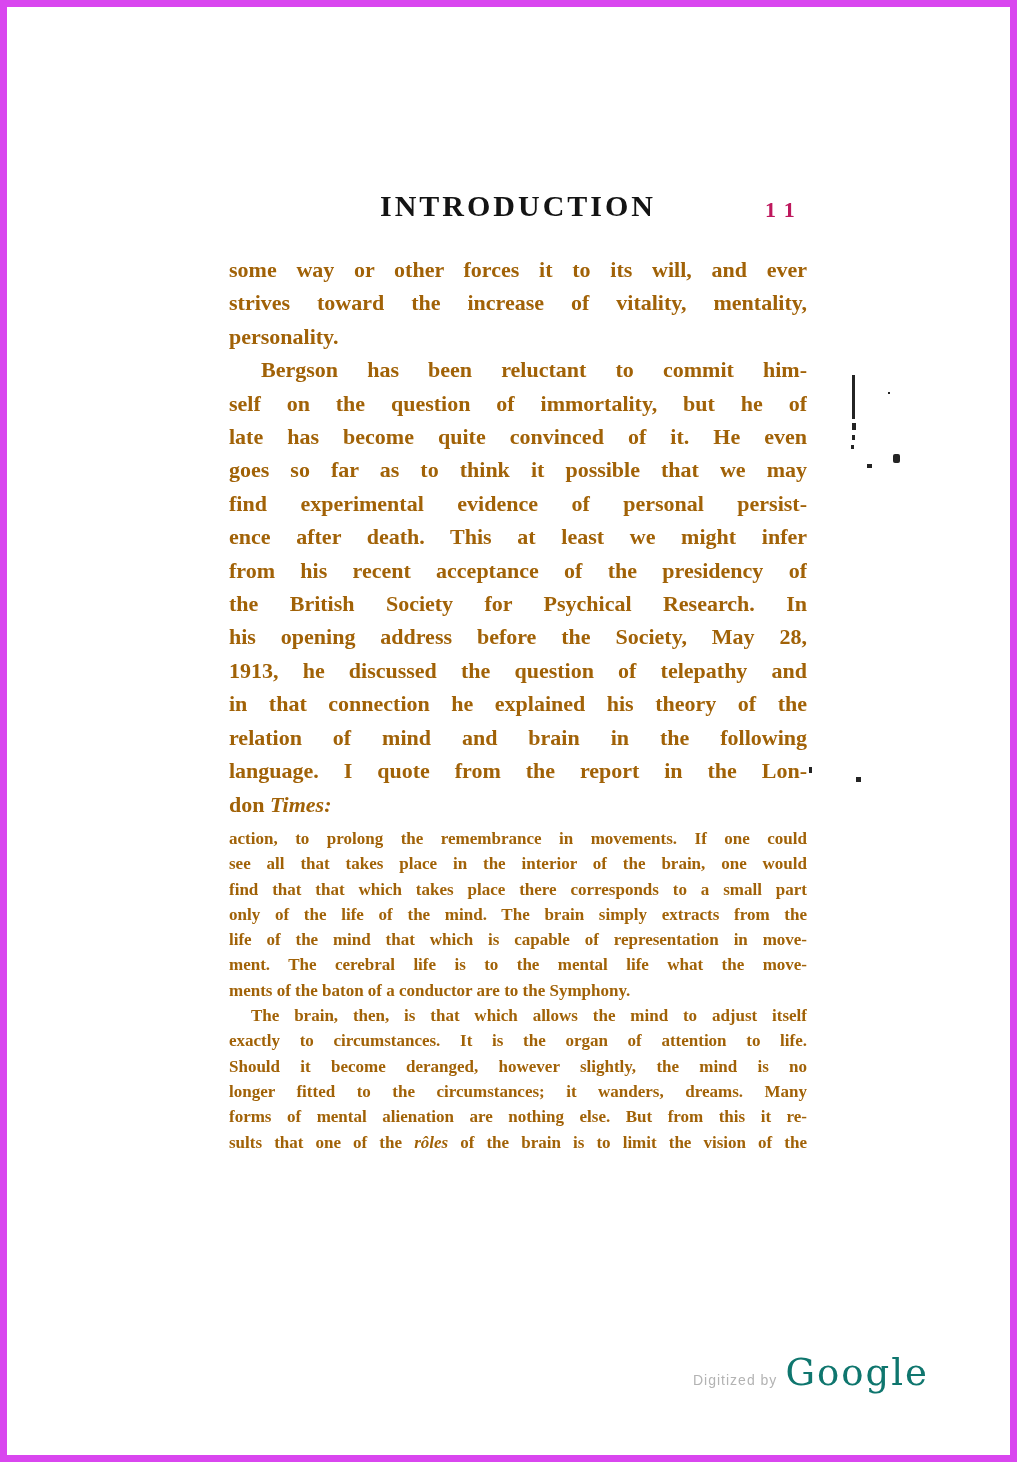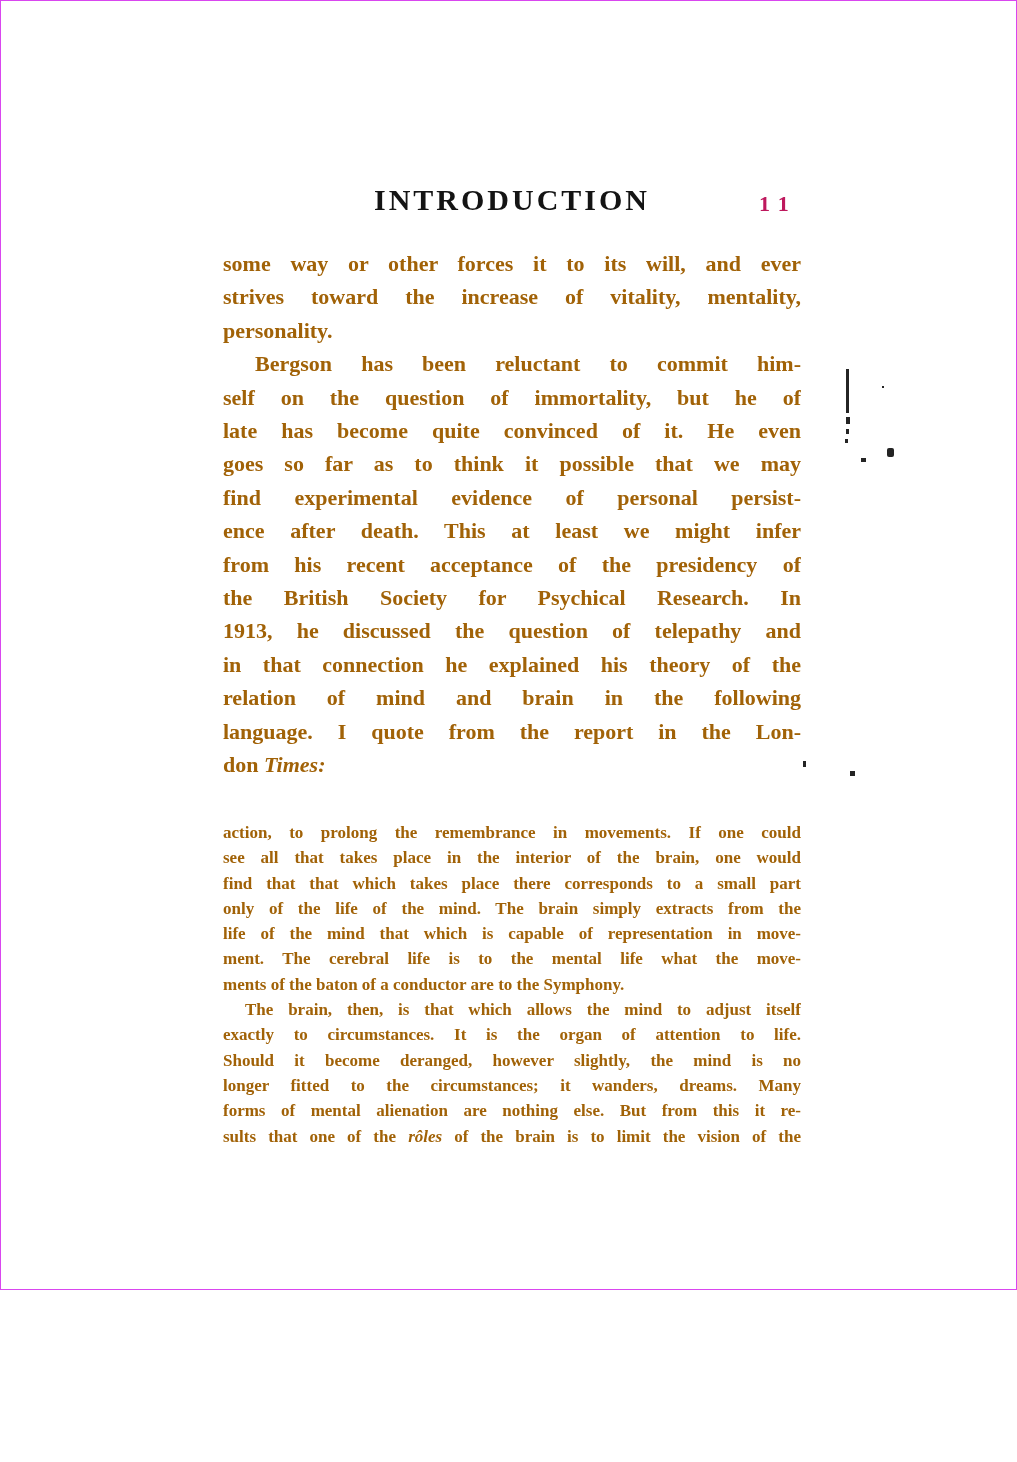--- a/index.html
+++ b/index.html
@@ -4,24 +4,24 @@
 <style>
   html, body {
     margin: 0;
     padding: 0;
     background: #ffffff;
     font-family: "Liberation Serif", "DejaVu Serif", serif;
   }
   .page {
     position: relative;
     width: 1017px;
-    height: 1290px;
+    height: 1462px;
     background: #ffffff;
     box-sizing: border-box;
-    border: 1px solid #d946ef;
+    border: 7px solid #d946ef;
     overflow: hidden;
     color: #171717;
   }
   
   .running-head {
     position: absolute;
     left: 222px;
     top: 182px;
     width: 578px;
     text-align: center;
@@ -120,20 +120,21 @@
       </div>
       <div class="para">
         <div class="line indent">Bergson has been reluctant to commit him-</div>
         <div class="line">self on the question of immortality, but he of</div>
         <div class="line">late has become quite convinced of it.  He even</div>
         <div class="line">goes so far as to think it possible that we may</div>
         <div class="line">find experimental evidence of personal persist-</div>
         <div class="line">ence after death.  This at least we might infer</div>
         <div class="line">from his recent acceptance of the presidency of</div>
         <div class="line">the British Society for Psychical Research.  In</div>
+        <div class="line">his opening address before the Society, May 28,</div>
         <div class="line">1913, he discussed the question of telepathy and</div>
         <div class="line">in that connection he explained his theory of the</div>
         <div class="line">relation of mind and brain in the following</div>
         <div class="line">language.  I quote from the report in the Lon-</div>
         <div class="line short"><span>don </span><em>Times:</em></div>
       </div>
     </div>
 
   <div id="quote-text" class="text-column quote">
       <div class="para">

